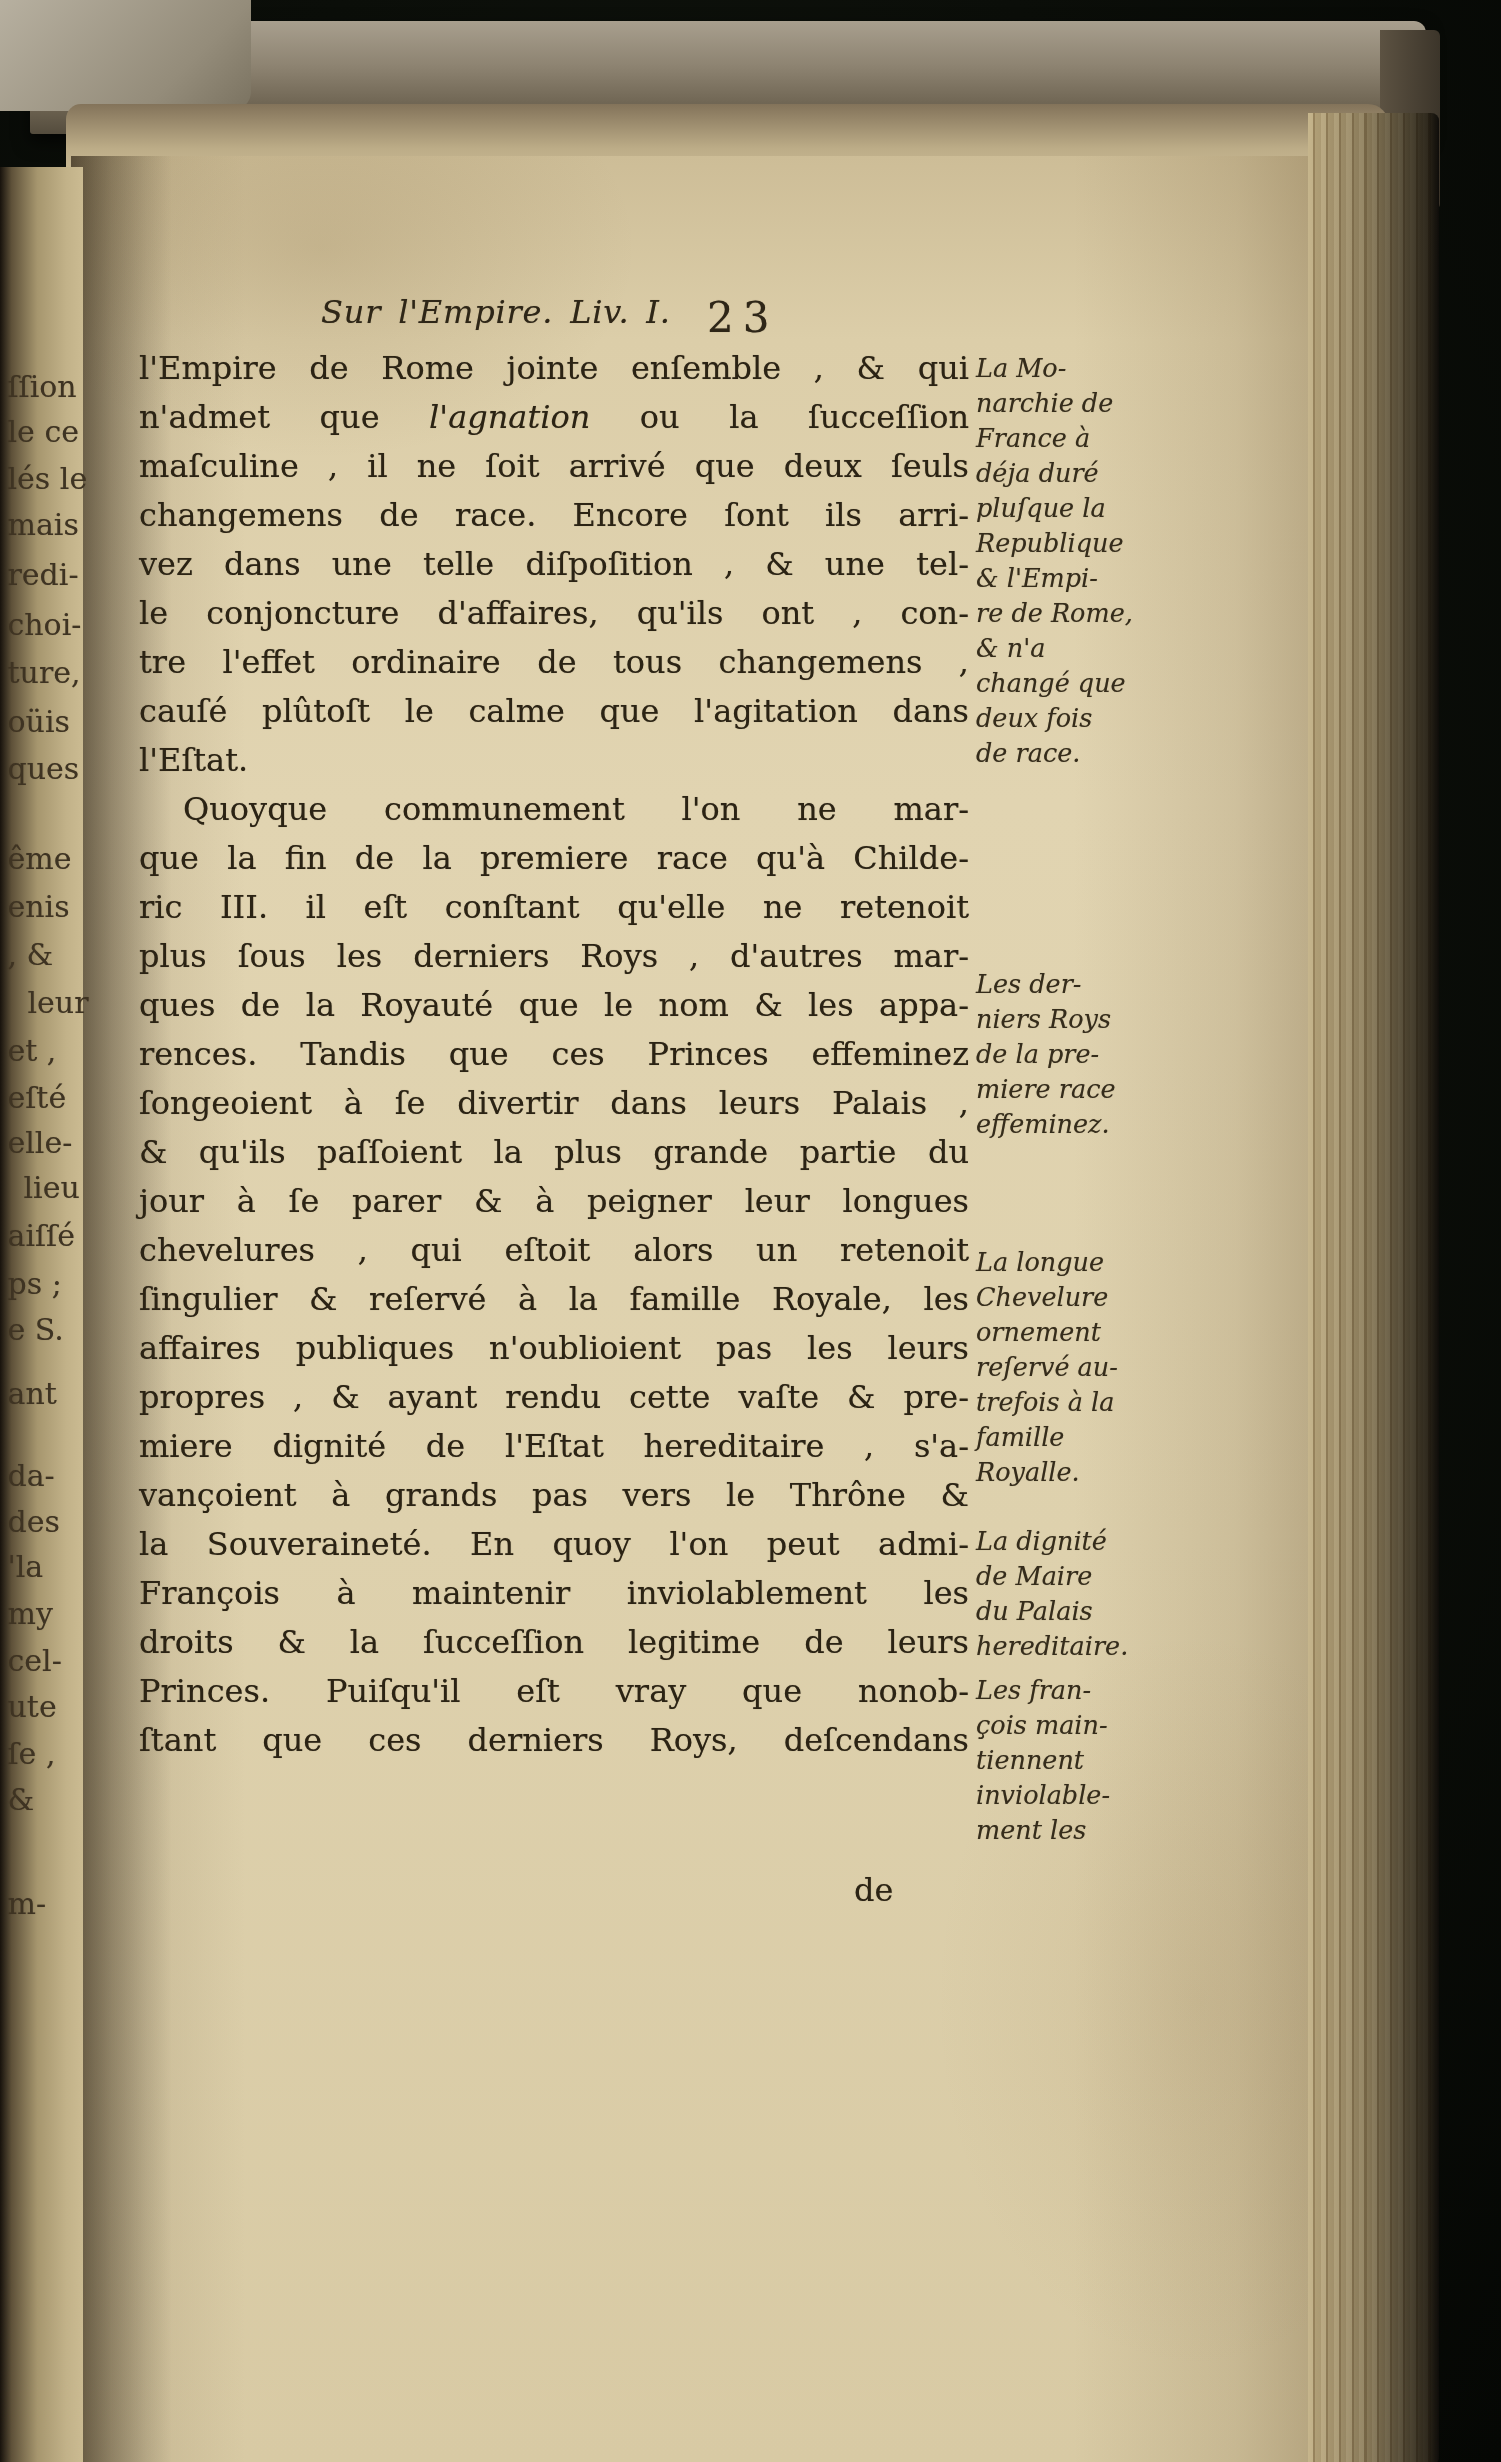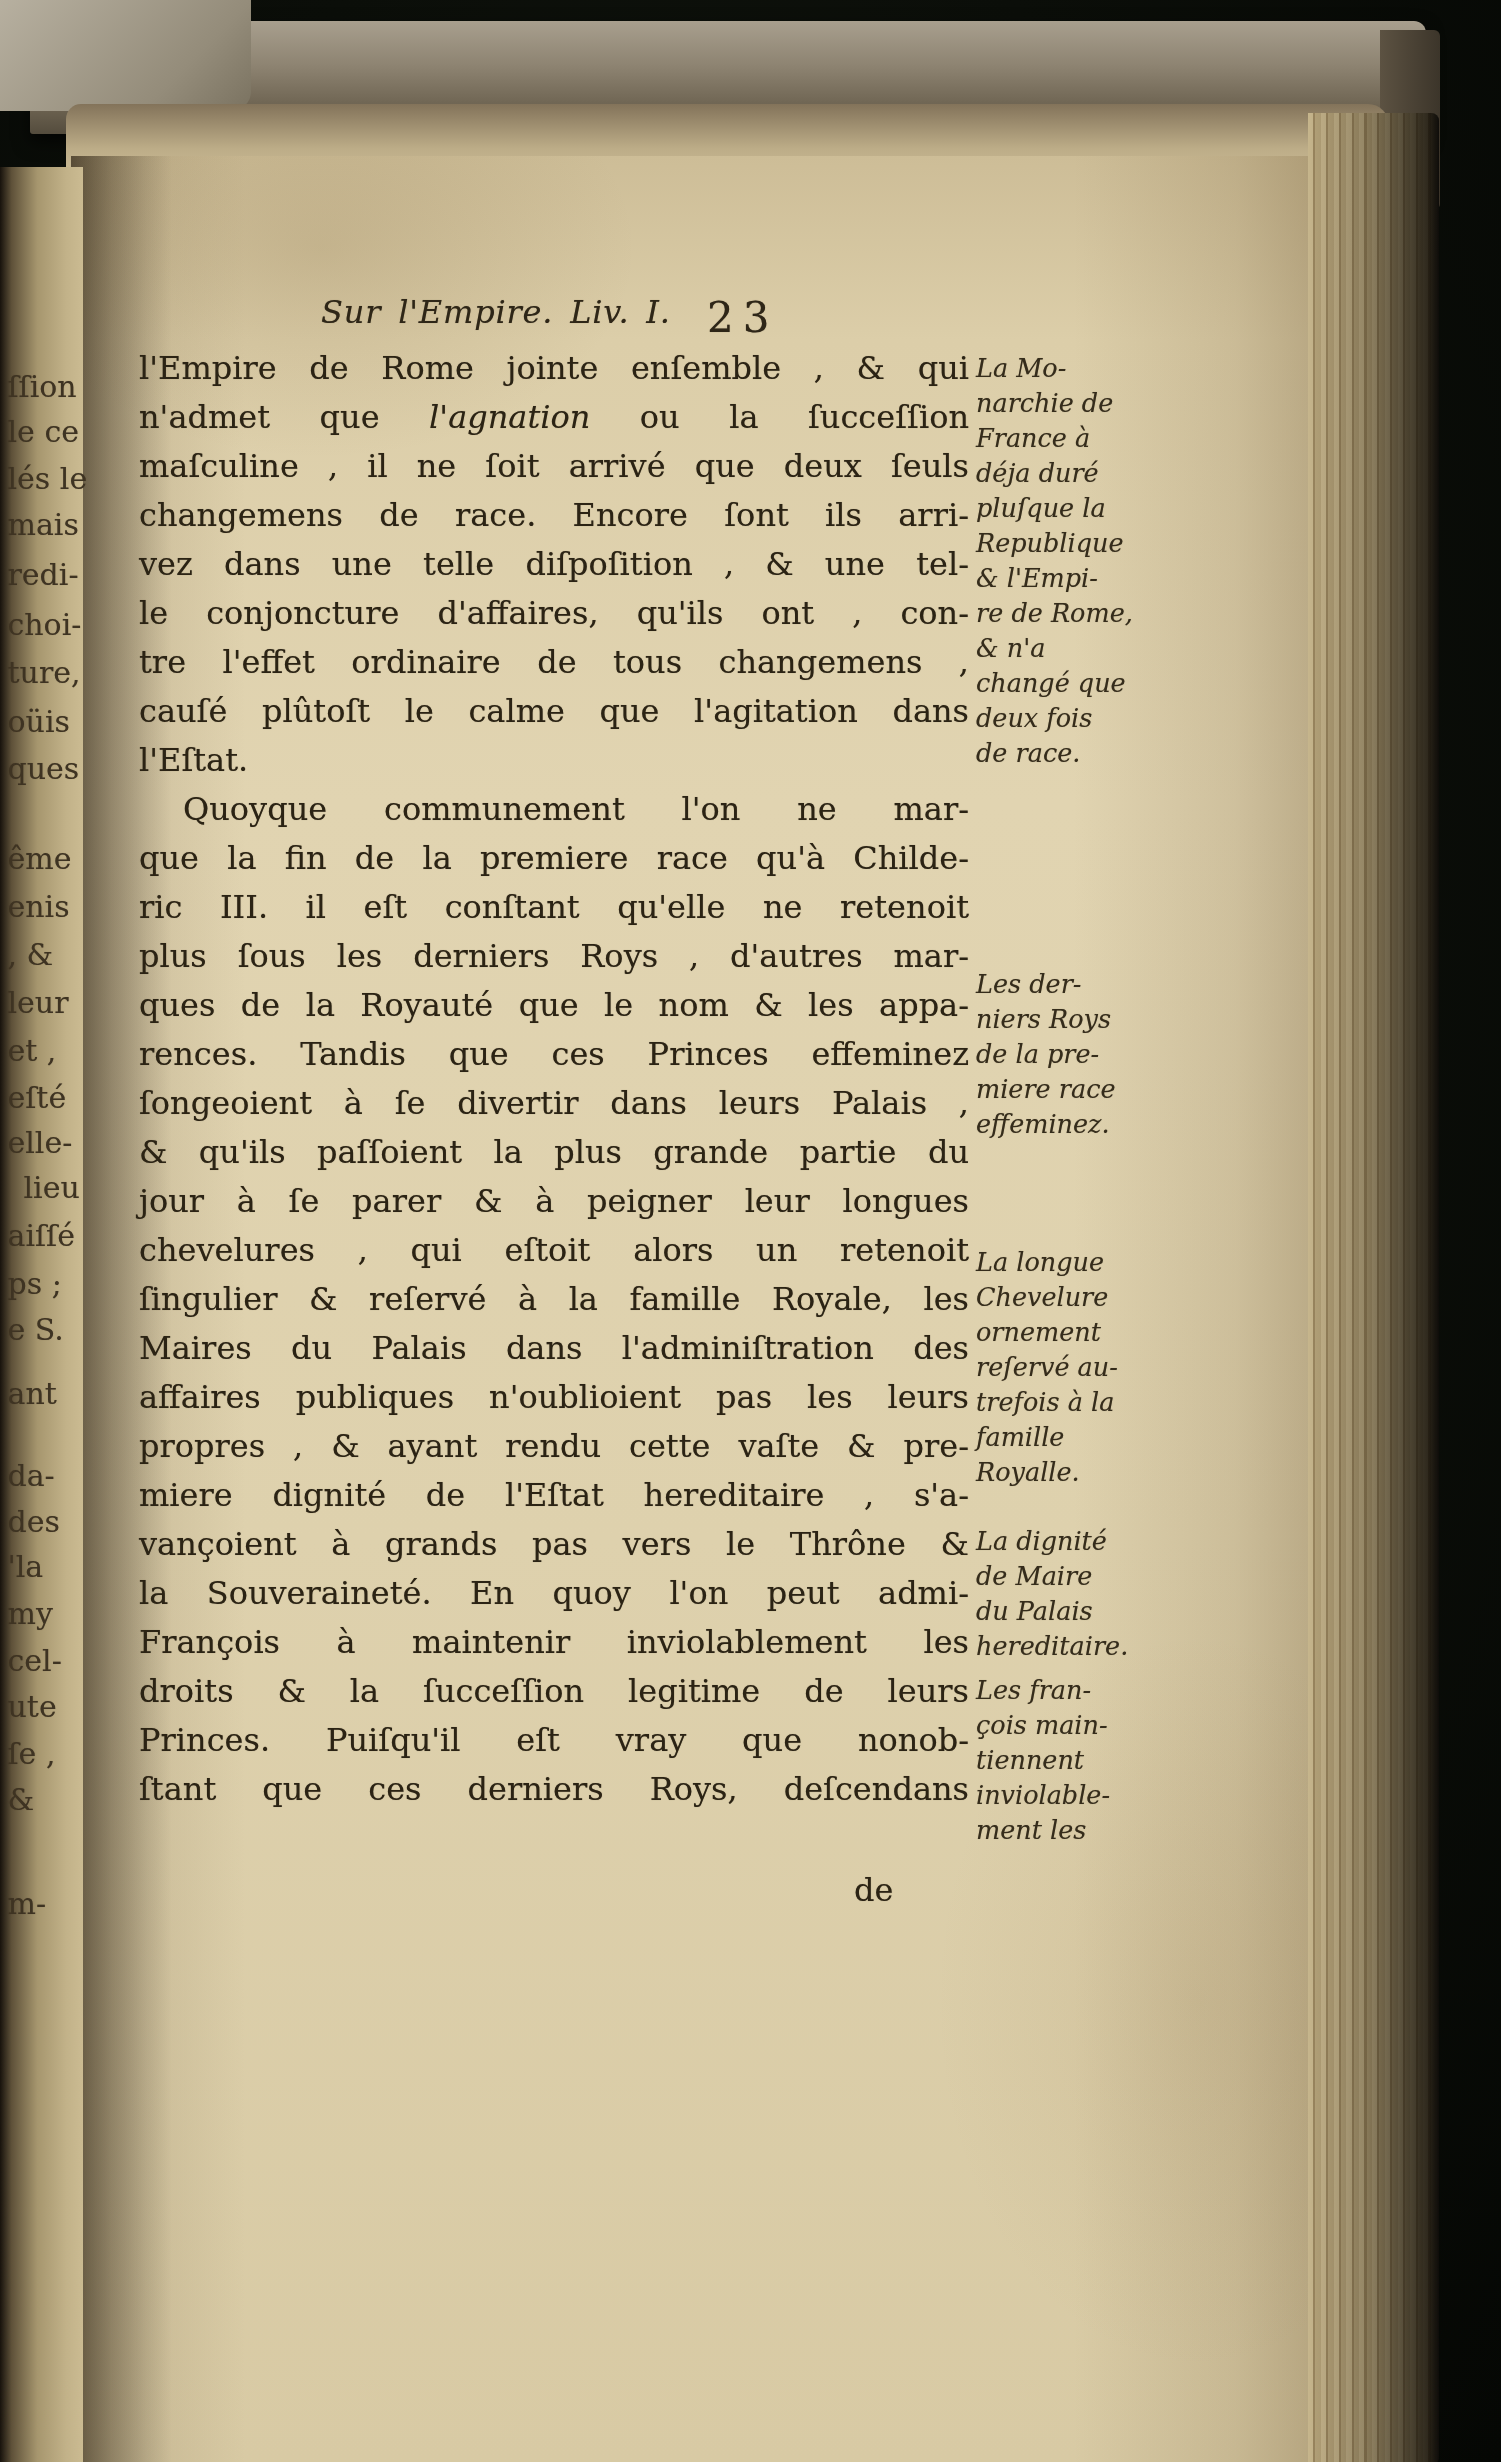--- a/index.html
+++ b/index.html
@@ -119,21 +119,21 @@
       <div class="fragment" style="top: 461px;">lés le</div>
       <div class="fragment" style="top: 507px;">mais</div>
       <div class="fragment" style="top: 557px;">redi-</div>
       <div class="fragment" style="top: 607px;">choi-</div>
       <div class="fragment" style="top: 655px;">ture,</div>
       <div class="fragment" style="top: 704px;">oüis</div>
       <div class="fragment" style="top: 751px;">ques</div>
       <div class="fragment" style="top: 841px;">ême</div>
       <div class="fragment" style="top: 889px;">enis</div>
       <div class="fragment" style="top: 937px;">, &amp;</div>
-      <div class="fragment" style="top: 985px;">leur</div>
+      <div class="fragment" style="top: 985px; margin-left: 20px;">leur</div>
       <div class="fragment" style="top: 1033px;">et ,</div>
       <div class="fragment" style="top: 1080px;">eſté</div>
       <div class="fragment" style="top: 1125px;">elle-</div>
       <div class="fragment" style="top: 1170px; margin-left: 16px;">lieu</div>
       <div class="fragment" style="top: 1218px;">aiſſé</div>
       <div class="fragment" style="top: 1266px;">ps ;</div>
       <div class="fragment" style="top: 1312px;">e S.</div>
       <div class="fragment" style="top: 1360px; margin-top: 16px;">ant</div>
       <div class="fragment" style="top: 1458px;">da-</div>
       <div class="fragment" style="top: 1504px;">des</div>
@@ -163,21 +163,20 @@
       <div class="text-line"><span>que la fin de la premiere race qu'à Childe-</span></div>
       <div class="text-line"><span>ric III. il eſt conſtant qu'elle ne retenoit</span></div>
       <div class="text-line"><span>plus ſous les derniers Roys , d'autres mar-</span></div>
       <div class="text-line"><span>ques de la Royauté que le nom &amp; les appa-</span></div>
       <div class="text-line"><span>rences. Tandis que ces Princes effeminez</span></div>
       <div class="text-line"><span>ſongeoient à ſe divertir dans leurs Palais ,</span></div>
       <div class="text-line"><span>&amp; qu'ils paſſoient la plus grande partie du</span></div>
       <div class="text-line"><span>jour à ſe parer &amp; à peigner leur longues</span></div>
       <div class="text-line"><span>chevelures , qui eſtoit alors un retenoit</span></div>
       <div class="text-line"><span>ſingulier &amp; reſervé à la famille Royale, les</span></div>
-      <div class="text-line"><span>Maires du Palais dans l'adminiſtration des</span></div>
       <div class="text-line"><span>affaires publiques n'oublioient pas les leurs</span></div>
       <div class="text-line"><span>propres , &amp; ayant rendu cette vaſte &amp; pre-</span></div>
       <div class="text-line"><span>miere dignité de l'Eſtat hereditaire , s'a-</span></div>
       <div class="text-line"><span>vançoient à grands pas vers le Thrône &amp;</span></div>
       <div class="text-line"><span>la Souveraineté. En quoy l'on peut admi-</span></div>
       <div class="text-line"><span>François à maintenir inviolablement les</span></div>
       <div class="text-line"><span>droits &amp; la ſucceſſion legitime de leurs</span></div>
       <div class="text-line"><span>Princes. Puiſqu'il eſt vray que nonob-</span></div>
       <div class="text-line"><span>ſtant que ces derniers Roys, deſcendans</span></div>
     </div>

